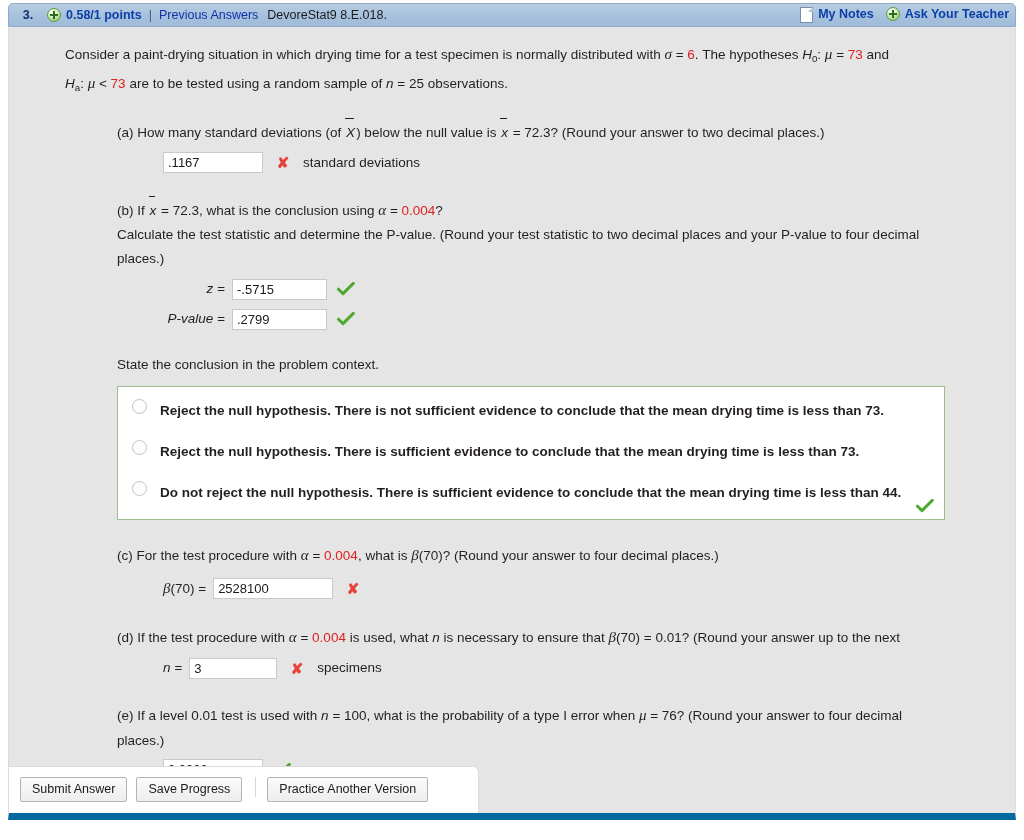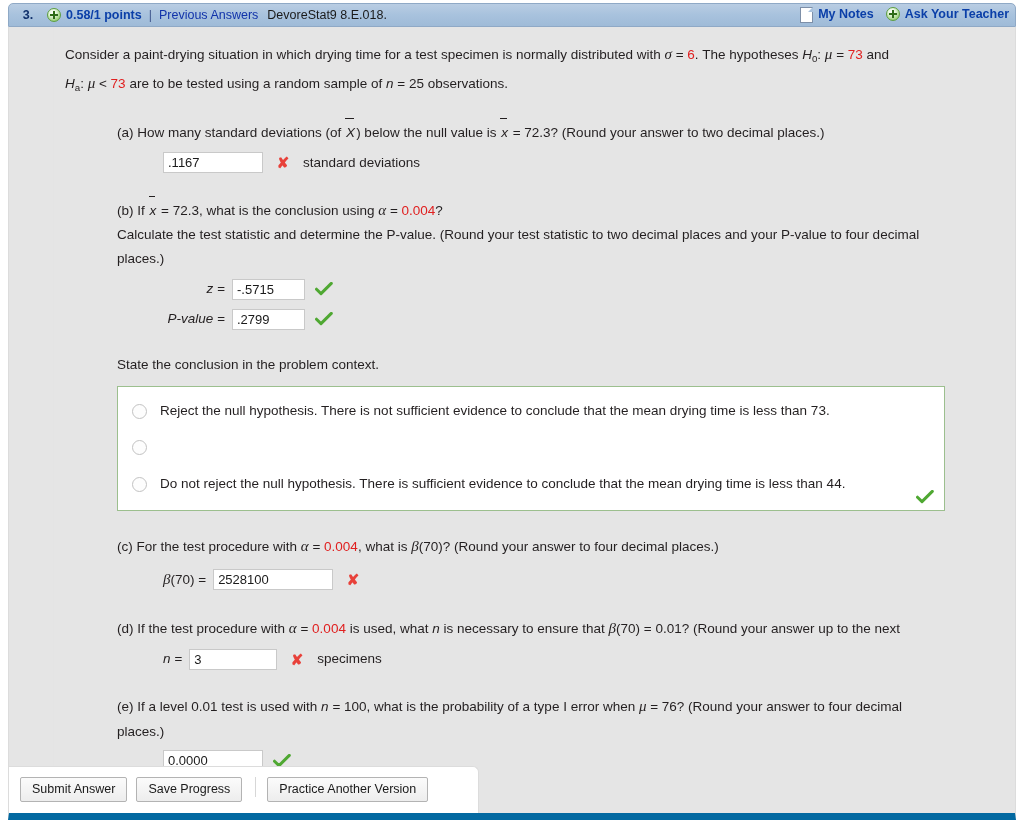--- a/index.html
+++ b/index.html
@@ -195,21 +195,21 @@
     height: 21px;
     border: 1px solid #c9c9c9;
     background: #ffffff;
     font-family: "Liberation Sans", sans-serif;
     font-size: 13px;
     color: #1a1a1a;
     padding: 0 4px;
     outline: none;
   }
   .w100 { width: 100px; }
-  .w95  { width: 73px; }
+  .w95  { width: 95px; }
   .w96  { width: 120px; }
   .w88  { width: 88px; }
 
   .mark {
     display: inline-block;
     width: 20px;
     text-align: center;
     margin-left: 10px;
     font-weight: bold;
     font-size: 15px;
@@ -228,22 +228,22 @@
     margin-left: 0px;
     width: 828px;
     box-sizing: border-box;
     border: 1px solid #9cbf8e;
     background: #ffffff;
     padding: 12px 14px 6px 14px;
     position: relative;
   }
   .radio-item {
     display: flex;
-    align-items: center;
     margin-bottom: 17px;
+    font-weight: bold;
   }
   .radio-item:last-of-type { margin-bottom: 8px; }
   .radio {
     width: 13px;
     height: 13px;
     border-radius: 50%;
     border: 1px solid #c2c2c2;
     background: #fdfdfd;
     flex: 0 0 auto;
     margin-right: 13px;
@@ -361,20 +361,21 @@
 
     <div class="part">
       <p>State the conclusion in the problem context.</p>
       <div class="radiobox">
         <div class="radio-item">
           <span class="radio"></span>
           <span class="radio-label">Reject the null hypothesis. There is not sufficient evidence to conclude that the mean drying time is less than 73.</span>
         </div>
         <div class="radio-item">
           <span class="radio"></span>
+          <span class="radio-label">Reject the null hypothesis. There is sufficient evidence to conclude that the mean drying time is less than 73.</span>
         </div>
         <div class="radio-item">
           <span class="radio"></span>
           <span class="radio-label">Do not reject the null hypothesis. There is sufficient evidence to conclude that the mean drying time is less than 44.</span>
         </div>
         <span class="box-tick">
           <svg class="tick" width="18" height="14" viewBox="0 0 18 14">
               <path d="M1.5 7.2 L6 11.6 L16.3 1.4" stroke="#4fa832" stroke-width="3" fill="none" stroke-linecap="round" stroke-linejoin="round"></path>
             </svg>
         </span>

